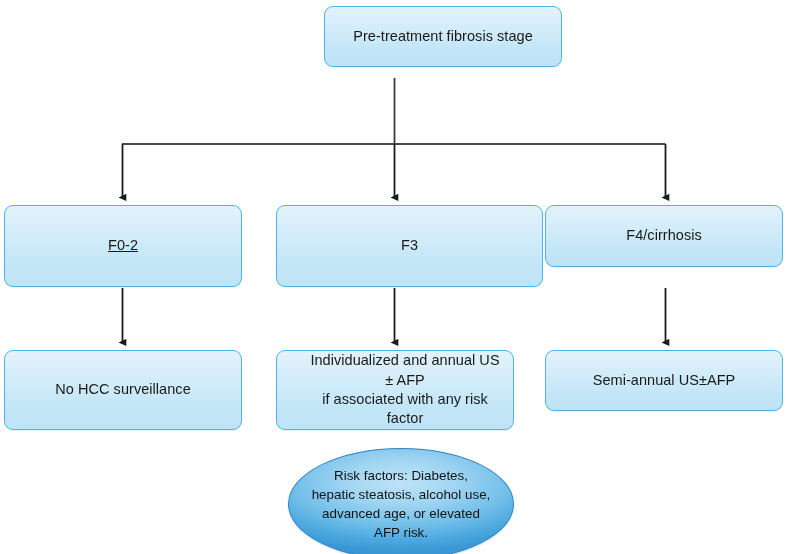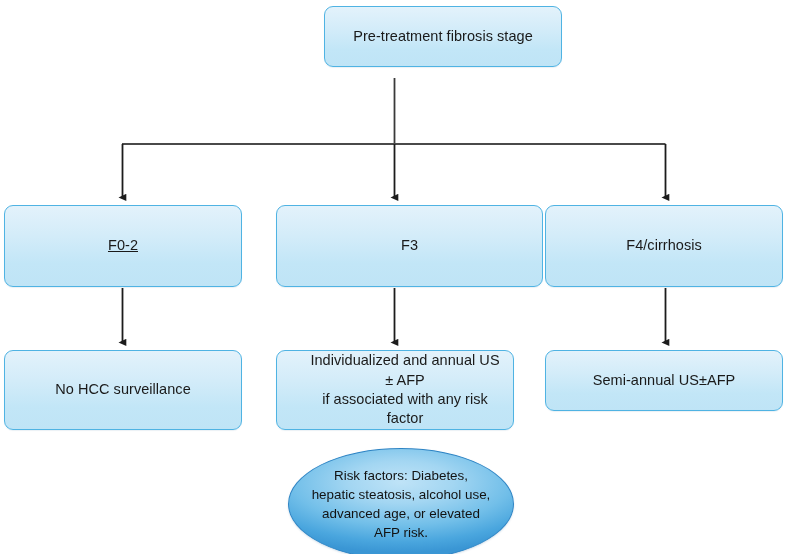--- a/index.html
+++ b/index.html
@@ -50,21 +50,21 @@
     box-shadow: 0 1px 1px rgba(60,120,160,0.10);
   }
   .node .label {
     padding: 0 10px;
     white-space: pre-line;
   }
 
   .node.top    { left: 276px; top: 6px;   width: 238px; height: 61px; margin-left: 48px; }
   .node.r2a    { left: 4px;   top: 205px; width: 238px; height: 82px; text-decoration: underline; }
   .node.r2b    { left: 276px; top: 205px; width: 267px; height: 82px; }
-  .node.r2c    { left: 545px; top: 205px; width: 238px; height: 82px; }
+  .node.r2c    { left: 545px; top: 205px; width: 238px; height: 62px; }
   .node.r3a    { left: 4px;   top: 350px; width: 238px; height: 80px; text-align: right; }
   .node.r3b    { left: 276px; top: 350px; width: 238px; height: 80px; padding-left: 20px; }
   .node.r3c    { left: 545px; top: 350px; width: 238px; height: 61px; }
 
   
   .ellipse-note {
     position: absolute;
     left: 288px;
     top: 448px;
     width: 226px;

